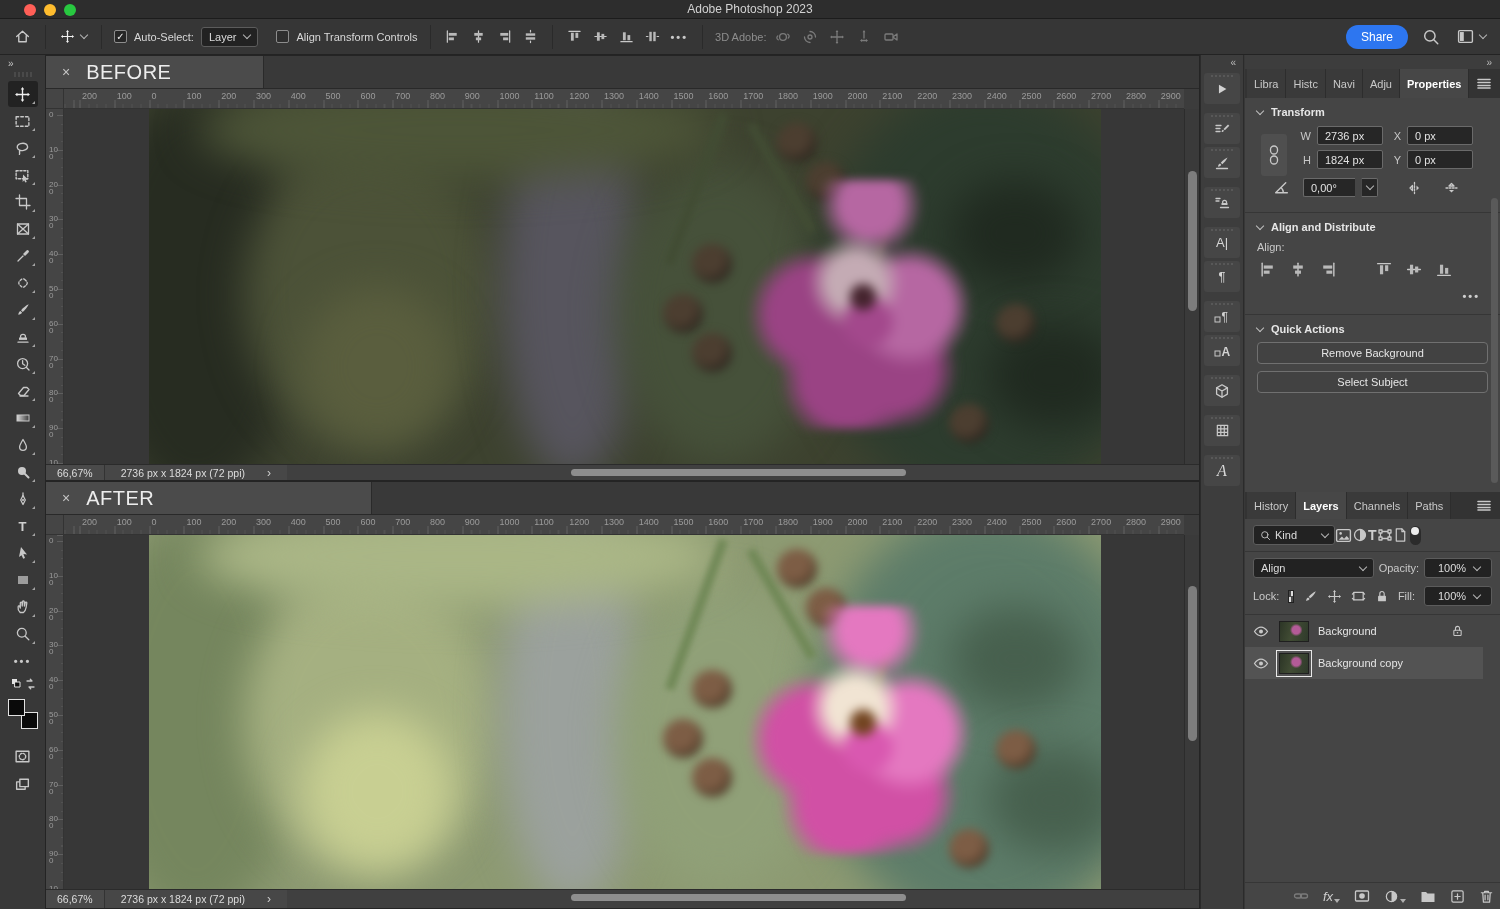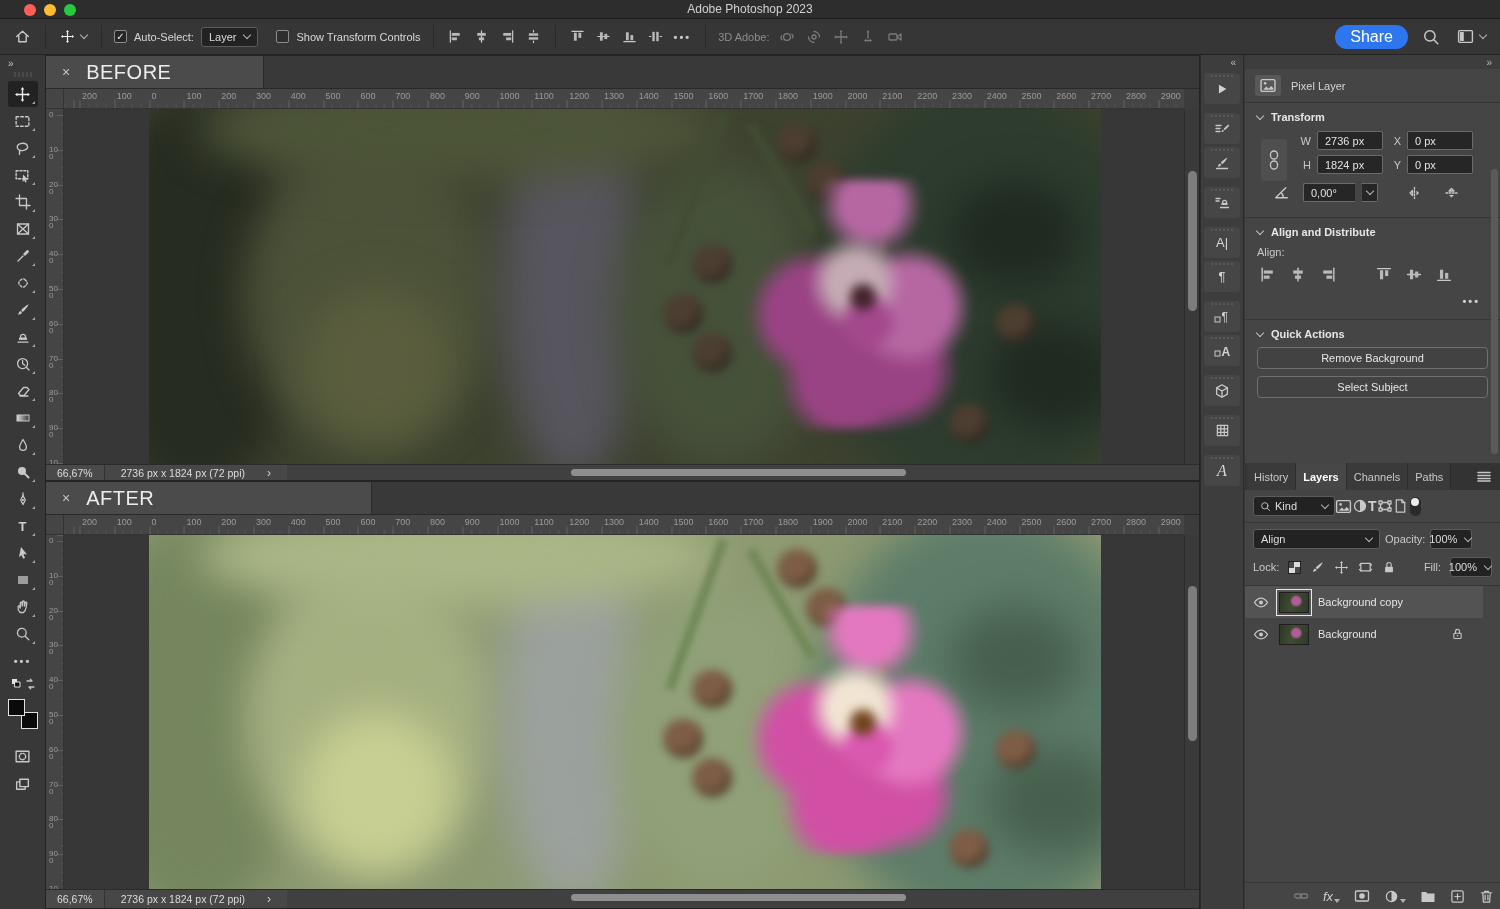--- a/index.html
+++ b/index.html
@@ -18,21 +18,21 @@
 .optionsbar{height:36px;background:#363636;border-bottom:1px solid #232323;display:flex;align-items:center;padding:0 12px;gap:7px}
 .sep{width:1px;height:24px;background:#2a2a2a;margin:0 5px}
 .obtn{display:flex;align-items:center;justify-content:center;padding:2px}
 .checkbox{width:13px;height:13px;border:1px solid #8d8d8d;background:#262626;border-radius:2px;display:inline-flex;align-items:center;justify-content:center;font-size:10px;color:#eee;font-family:"DejaVu Sans",sans-serif}
 .lbl{color:#d8d8d8}
 .dimlbl{color:#8d8d8d}
 .select{background:#222;border:1px solid #5c5c5c;border-radius:3px;height:20px;display:inline-flex;align-items:center;padding:0 7px;gap:8px;color:#ddd;white-space:nowrap}
 .chev{width:6px;height:6px;border-right:1.5px solid #b5b5b5;border-bottom:1.5px solid #b5b5b5;transform:rotate(45deg);margin-top:-3px;flex:none}
 .dots{letter-spacing:2px;color:#c9c9c9;font-weight:bold}
 .rightcluster{margin-left:auto;display:flex;align-items:center;gap:12px}
-.share{background:#2d76f0;color:#fff;border-radius:12px;height:23px;padding:12px 15px;display:flex;align-items:center;font-size:16px}
+.share{background:#2d76f0;color:#fff;border-radius:12px;height:23px;padding:12px 15px;display:flex;align-items:center;font-size:12px}
 
 .workspace{position:absolute;top:55px;left:0;right:0;bottom:0}
 
 .tools{position:absolute;left:0;top:0;bottom:0;width:45px;background:#383838}
 .texpand{color:#c4c4c4;font-size:10px;padding:3px 0 1px 8px}
 .tgrip{width:18px;height:5px;margin:2px auto 4px;background:repeating-linear-gradient(90deg,#4a4a4a 0 2px,transparent 2px 4px)}
 .tool{width:30px;height:26px;margin:1px auto;display:flex;align-items:center;justify-content:center;border-radius:3px;position:relative}
 .tool.sel{background:#222}
 .tool.fly::after{content:'';position:absolute;right:3px;bottom:3px;border-left:3px solid transparent;border-bottom:3px solid #a5a5a5}
 .ttxt{font-size:13px;color:#cfcfcf;font-weight:bold}
@@ -125,21 +125,21 @@
 .pscroll{position:absolute;right:2px;top:100px;width:7px;height:285px;background:#5a5a5a;border-radius:4px}
 
 .lbody{flex:1;background:#454545;display:flex;flex-direction:column;overflow:hidden}
 .fltrow{display:flex;align-items:center;padding:6px 8px;border-bottom:1px solid #363636}
 .kindsel{width:82px;justify-content:space-between;padding:0 6px}
 .kindin{display:flex;align-items:center;gap:4px}
 .toggle{width:11px;height:19px;background:#2b2b2b;border-radius:6px;position:relative;margin-left:2px;flex:none}
 .toggle::after{content:'';position:absolute;top:1px;left:1.5px;width:8px;height:8px;border-radius:50%;background:#ececec}
 .blendrow{display:flex;align-items:center;gap:5px;padding:6px 8px 3px}
 .blendsel{width:127px;justify-content:space-between}
-.valsel{width:42px;justify-content:flex-end;padding:0 0}
+.valsel{width:68px;justify-content:space-between;padding:0 13px}
 .lockrow{display:flex;align-items:center;gap:9px;padding:5px 8px 8px;border-bottom:1px solid #363636}
 .lrow{height:32px;display:flex;align-items:center;gap:9px;padding:0 7px;margin-right:17px}
 .lrow.sel{background:#535353}
 .eyebox{width:18px;display:flex;justify-content:center}
 .lthumb{width:30px;height:21px;border:1px solid #1f1f1f;flex:none;background:
  radial-gradient(circle at 58% 42%,#b35b97 0 20%,transparent 32%),
  linear-gradient(105deg,#2c3526 0%,#414c34 45%,#2f3a2b 100%)}
 .lrow.sel .lthumb{outline:1.5px solid #e9e9e9;outline-offset:2px}
 .lname{color:#e5e5e5}
 .llock{margin-left:auto;margin-right:12px}
@@ -178,21 +178,21 @@
     </span>
     <span class="sep"></span>
     <span class="checkbox">✓</span>
     <span class="lbl">Auto-Select:</span>
     <span class="select">
       <span>Layer</span>
       <span class="chev"></span>
     </span>
     <span style="width:4px"></span>
     <span class="checkbox" style="background:#2e2e2e"></span>
-    <span class="lbl">Show Transform Controls</span>
+    <span class="lbl">Align Transform Controls</span>
     <span class="sep"></span>
     <span class="obtn">
         <svg class="ic" width="15" height="15" viewBox="0 0 16 16">
           <path d="M2.5 2v12"></path>
           <rect x="4" y="4.2" width="8.5" height="3" fill="#b9b9b9" stroke="none"></rect>
           <rect x="4" y="9" width="5.5" height="3" fill="#b9b9b9" stroke="none"></rect>
         </svg>
       </span>
     <span class="obtn">
         <svg class="ic" width="15" height="15" viewBox="0 0 16 16">
@@ -627,32 +627,34 @@
           </svg>
         </div>
       <div class="cbtn gap">
           <span class="cglyph serif">A</span>
         </div>
     </div>
 
     <div class="rpanel">
       <div class="rcollapse">»</div>
 
+      <div class="ptabs">
+        <span class="ptab">Libra</span>
+        <span class="ptab">Histc</span>
+        <span class="ptab">Navi</span>
+        <span class="ptab">Adju</span>
+        <span class="ptab active">Properties</span>
+        <span class="burger">
+            <svg class="ic" width="14" height="11" viewBox="0 0 14 11">
+              <path d="M1 1.5h12M1 4.5h12M1 7.5h12M1 10h12" stroke-width="1.6"></path>
+            </svg>
+          </span>
+      </div>
 
       <div class="pbody">
-        <div class="prow">
-          <span class="licon">
-              <svg class="ic" width="18" height="15" viewBox="0 0 16 14">
-                <rect x="1.5" y="1.5" width="13" height="11" rx="1.2"></rect>
-                <circle cx="5.3" cy="5" r="1.2" fill="#c8c8c8" stroke="none"></circle>
-                <path d="M3.5 11l3-3 2 2 2.5-2.5 2 2V11z" fill="#c8c8c8" stroke="none"></path>
-              </svg>
-            </span>
-          <span>Pixel Layer</span>
-        </div>
 
         <div class="section">
           <div class="sechead">
             <span class="chevd"></span>
             <span>Transform</span>
           </div>
           <div class="tbody">
             <span class="linkbtn">
                 <svg class="ic" width="14" height="22" viewBox="0 0 14 22">
                   <rect x="3.5" y="2" width="7" height="8" rx="3.5"></rect>
@@ -860,47 +862,47 @@
                 <path d="M5.5 7V4.8a2.5 2.5 0 0 1 5 0V7"></path>
               </svg>
             </span>
           <span style="margin-left:auto;color:#c9c9c9">Fill:</span>
           <span class="select valsel">
             <span>100%</span>
             <span class="chev"></span>
           </span>
         </div>
 
-        <div class="lrow sel">
-          <span class="eyebox">
-              <svg class="ic" width="16" height="13" viewBox="0 0 16 13">
-                <path d="M1.5 6.5C3.5 3.6 6 2.2 8 2.2s4.5 1.4 6.5 4.3C12.5 9.4 10 10.8 8 10.8S3.5 9.4 1.5 6.5z"></path>
-                <circle cx="8" cy="6.5" r="2" fill="#c8c8c8" stroke="none"></circle>
-              </svg>
-            </span>
-          <span class="lthumb"></span>
-          <span class="lname">Background copy</span>
-        </div>
         <div class="lrow">
           <span class="eyebox">
               <svg class="ic" width="16" height="13" viewBox="0 0 16 13">
                 <path d="M1.5 6.5C3.5 3.6 6 2.2 8 2.2s4.5 1.4 6.5 4.3C12.5 9.4 10 10.8 8 10.8S3.5 9.4 1.5 6.5z"></path>
                 <circle cx="8" cy="6.5" r="2" fill="#c8c8c8" stroke="none"></circle>
               </svg>
             </span>
           <span class="lthumb"></span>
           <span class="lname">Background</span>
           <span class="llock">
               <svg class="ic" width="13" height="14" viewBox="0 0 16 16">
                 <rect x="3.5" y="7" width="9" height="6.5" rx="1"></rect>
                 <path d="M5.5 7V4.8a2.5 2.5 0 0 1 5 0V7"></path>
                 <circle cx="8" cy="10.2" r="1" fill="#c8c8c8" stroke="none"></circle>
               </svg>
             </span>
         </div>
+        <div class="lrow sel">
+          <span class="eyebox">
+              <svg class="ic" width="16" height="13" viewBox="0 0 16 13">
+                <path d="M1.5 6.5C3.5 3.6 6 2.2 8 2.2s4.5 1.4 6.5 4.3C12.5 9.4 10 10.8 8 10.8S3.5 9.4 1.5 6.5z"></path>
+                <circle cx="8" cy="6.5" r="2" fill="#c8c8c8" stroke="none"></circle>
+              </svg>
+            </span>
+          <span class="lthumb"></span>
+          <span class="lname">Background copy</span>
+        </div>
 
         <div class="lempty"></div>
 
         <div class="lfoot">
           <span>
               <svg class="ic dim2" width="16" height="12" viewBox="0 0 16 12">
                 <rect x="1.5" y="4" width="7" height="4" rx="2"></rect>
                 <rect x="7.5" y="4" width="7" height="4" rx="2"></rect>
               </svg>
             </span>

